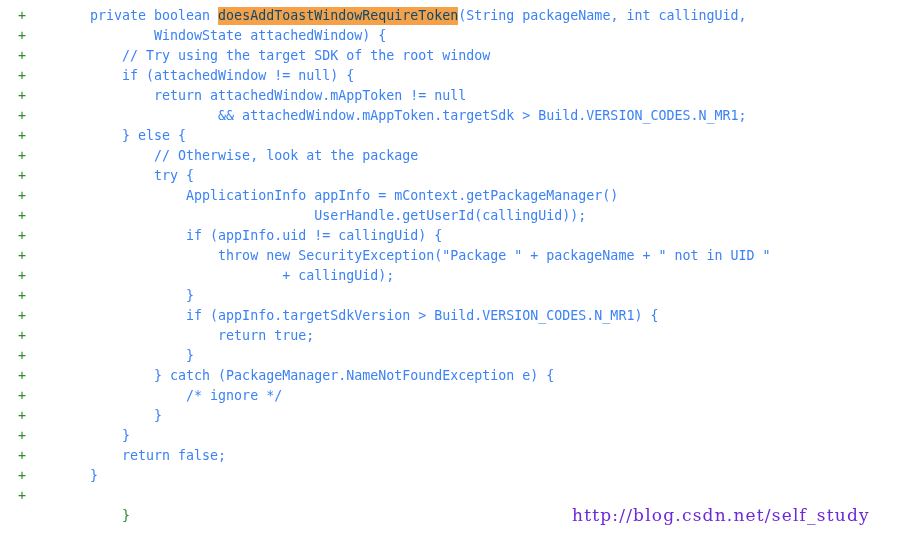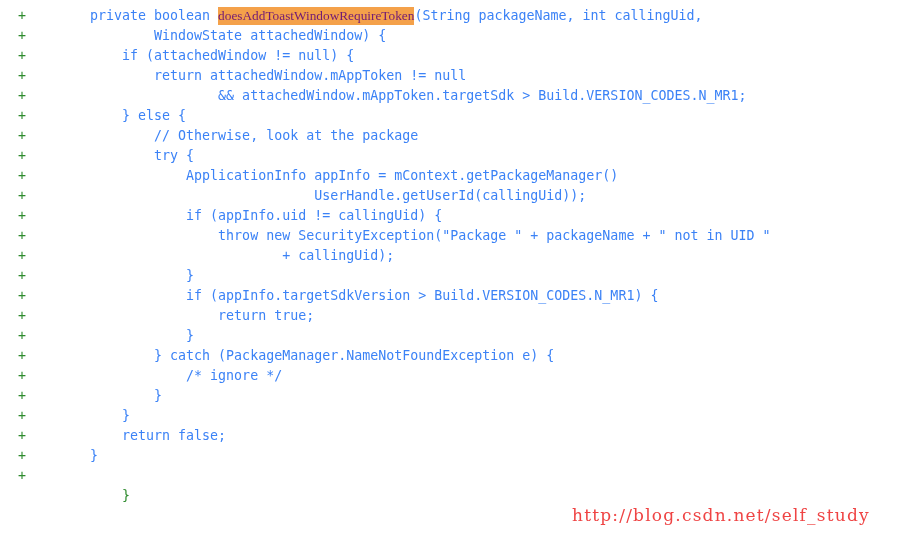--- a/index.html
+++ b/index.html
@@ -45,53 +45,53 @@
     color: #2e8b2e;
   }
 
   .code-text {
     display: inline;
     color: #3b82f6;
   }
 
   .hl {
     background: #f4a14a;
-    color: #701a75;
+    color: #0c4a6e;
     padding: 1px 0 2px 0;
-    font-family: Liberation Serif, serif;
   }
 
   
   .clipped {
     height: 20px;
     overflow: hidden;
   }
   .clipped .code-text { color: #2e8b2e; }
 
   
   #watermark {
     position: absolute;
     left: 572px;
     top: 505px;
     font-family: "DejaVu Serif", "Liberation Serif", serif;
     font-size: 17px;
     letter-spacing: 1.2px;
-    color: #ef4444;
+    color: #6d28d9;
     white-space: pre;
     user-select: none;
   }
 </style>
 </head>
 <body>
 
 <div id="screen">
 
   <div id="code-block">
       <div class="code-line"><span class="gutter">+</span><span class="code-text">    private boolean </span><span class="code-text hl">doesAddToastWindowRequireToken</span><span class="code-text">(String packageName, int callingUid,</span></div>
       <div class="code-line"><span class="gutter">+</span><span class="code-text">            WindowState attachedWindow) {</span></div>
+      <div class="code-line"><span class="gutter">+</span><span class="code-text">        // Try using the target SDK of the root window</span></div>
       <div class="code-line"><span class="gutter">+</span><span class="code-text">        if (attachedWindow != null) {</span></div>
       <div class="code-line"><span class="gutter">+</span><span class="code-text">            return attachedWindow.mAppToken != null</span></div>
       <div class="code-line"><span class="gutter">+</span><span class="code-text">                    &amp;&amp; attachedWindow.mAppToken.targetSdk &gt; Build.VERSION_CODES.N_MR1;</span></div>
       <div class="code-line"><span class="gutter">+</span><span class="code-text">        } else {</span></div>
       <div class="code-line"><span class="gutter">+</span><span class="code-text">            // Otherwise, look at the package</span></div>
       <div class="code-line"><span class="gutter">+</span><span class="code-text">            try {</span></div>
       <div class="code-line"><span class="gutter">+</span><span class="code-text">                ApplicationInfo appInfo = mContext.getPackageManager()</span></div>
       <div class="code-line"><span class="gutter">+</span><span class="code-text">                                UserHandle.getUserId(callingUid));</span></div>
       <div class="code-line"><span class="gutter">+</span><span class="code-text">                if (appInfo.uid != callingUid) {</span></div>
       <div class="code-line"><span class="gutter">+</span><span class="code-text">                    throw new SecurityException("Package " + packageName + " not in UID "</span></div>

